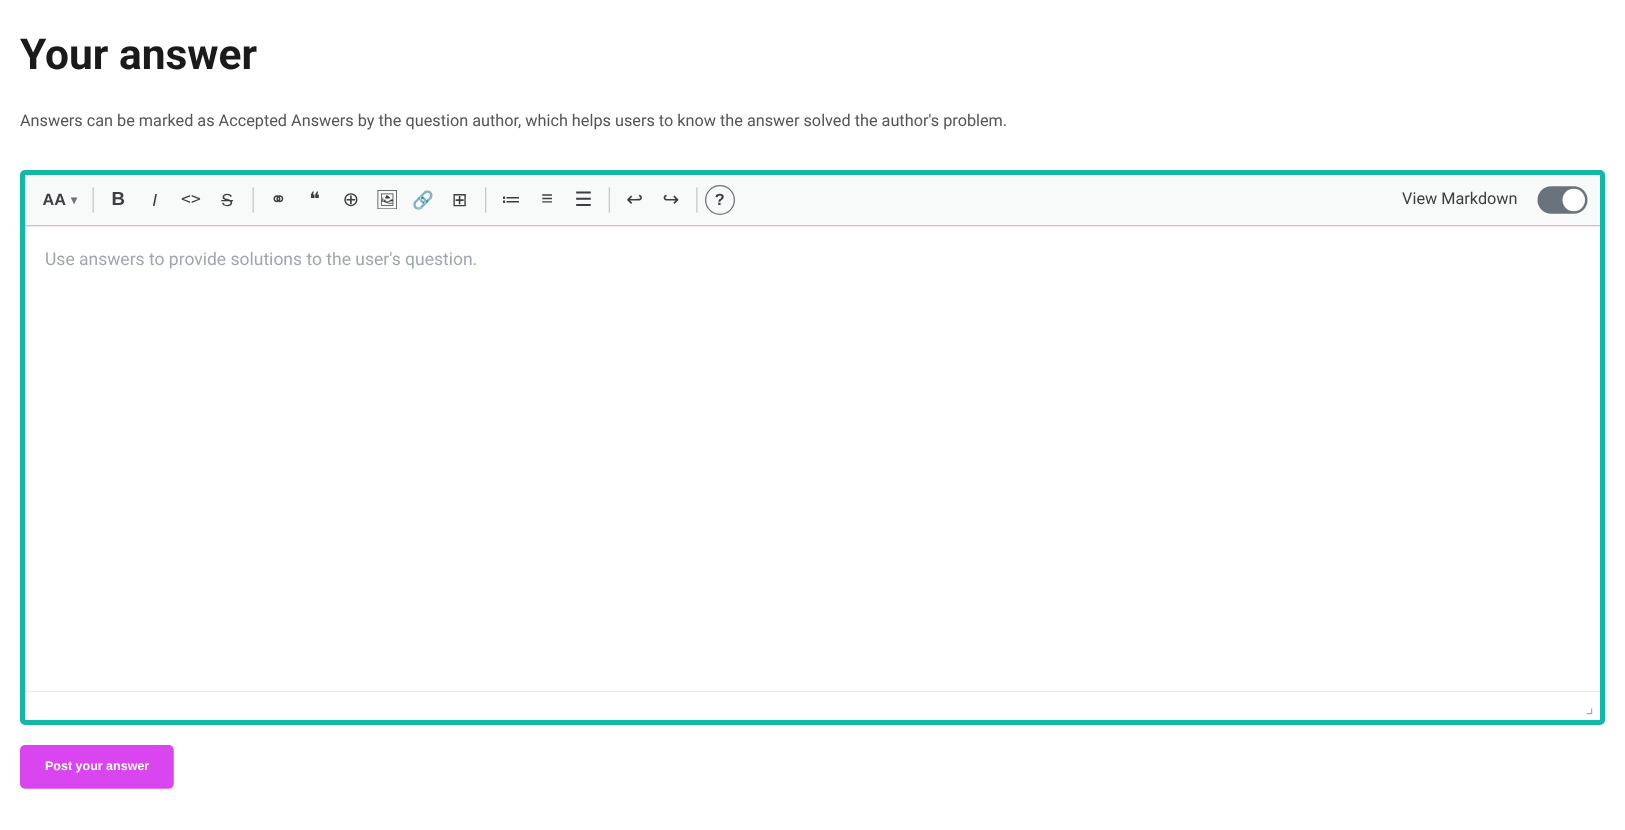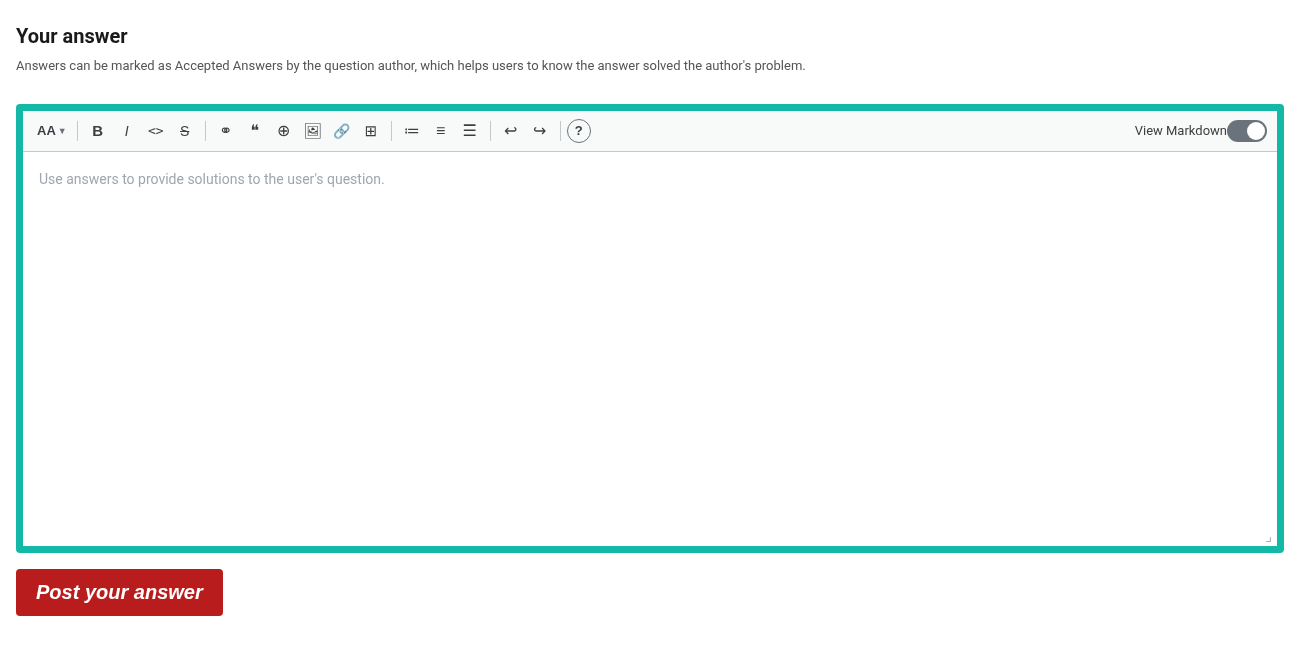--- a/index.html
+++ b/index.html
@@ -11,35 +11,35 @@
     body {
       font-family: -apple-system, BlinkMacSystemFont, 'Segoe UI', Roboto, Arial, sans-serif;
       background: #ffffff;
       color: #333;
       padding: 24px 16px;
       width: 1300px;
       min-height: 664px;
     }
 
     .page-title {
-      font-size: 20px;
+      font-size: 34px;
       font-weight: bold;
       color: #1a1a1a;
-      margin-bottom: 8px;
+      margin-bottom: 24px;
     }
 
     .subtitle {
       font-size: 13px;
       color: #555;
       margin-bottom: 28px;
       line-height: 1.5;
     }
 
     .editor-container {
-      border: 7px solid #14b8a6;
+      border: 4px solid #14b8a6;
       border-radius: 4px;
       overflow: hidden;
       background: #d946ef;
     }
 
     .toolbar {
       display: flex;
       align-items: center;
       padding: 6px 10px;
       border-bottom: 1px solid #c4c8cc;
@@ -93,21 +93,21 @@
     }
 
     .bold-btn { font-weight: 700; font-size: 15px; }
     .italic-btn { font-style: italic; font-size: 14px; }
     .code-btn { font-family: monospace; font-size: 13px; }
     .strike-btn { text-decoration: line-through; }
 
     .view-markdown-section {
       display: flex;
       align-items: center;
-      gap: 0;
+      gap: 16px;
       margin-left: auto;
       text-align: center;
     }
 
     .view-markdown-label {
       font-size: 13px;
       color: #3c3e41;
     }
 
     .toggle-switch {
@@ -148,30 +148,29 @@
     }
 
     .resize-icon {
       color: #aaa;
       font-size: 12px;
       cursor: se-resize;
     }
 
     .post-btn {
       margin-top: 16px;
-      background: #b91c1c;
+      background: #d946ef;
       color: #fff;
       border: none;
       border-radius: 4px;
       padding: 12px 20px;
-      font-size: 20px;
+      font-size: 10px;
       font-weight: 600;
       cursor: pointer;
       transition: background 0.1s;
-      font-style: italic;
     }
 
     .editor-content-area {
       min-height: 340px;
       outline: none;
       font-size: 14px;
       color: #333;
       line-height: 1.6;
     }
 

